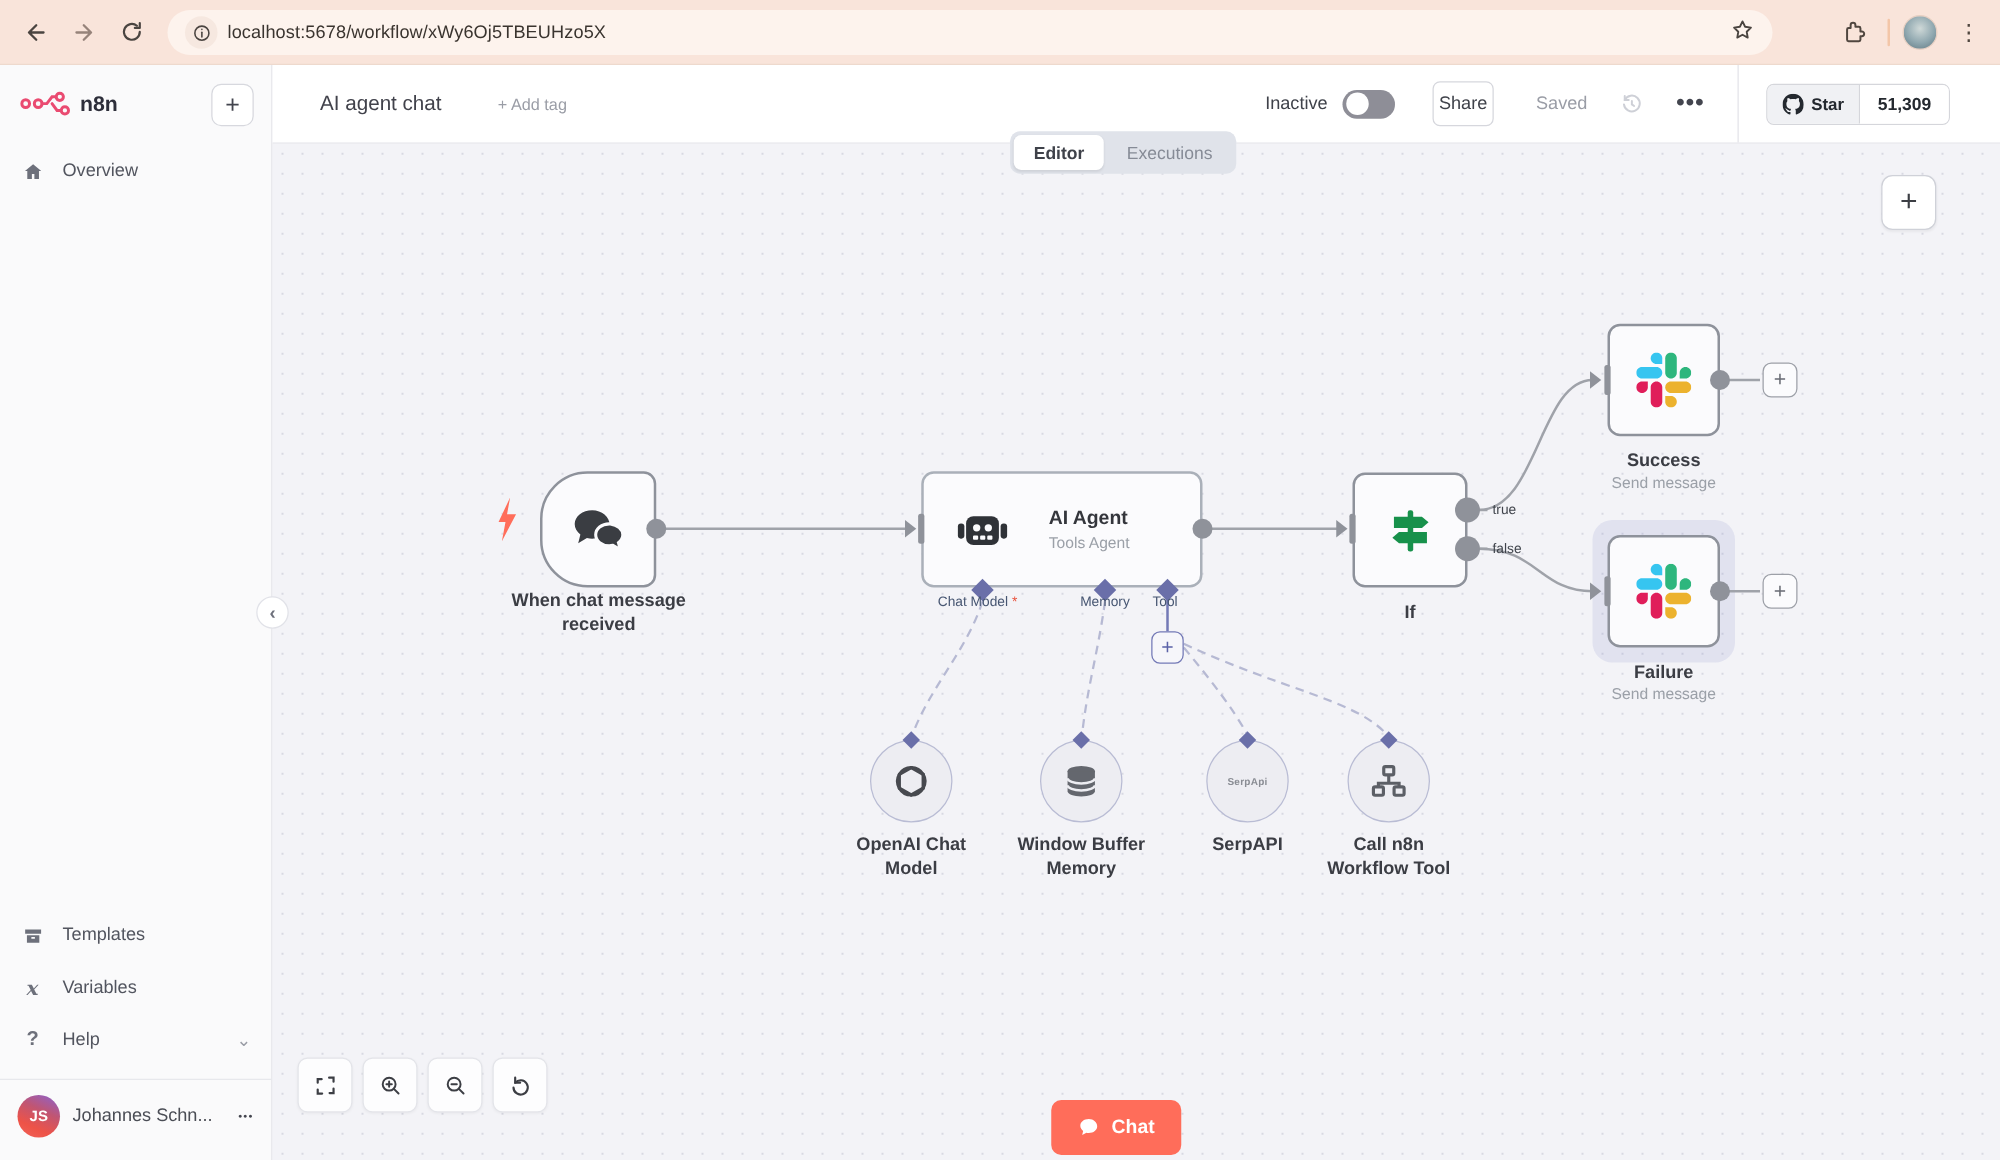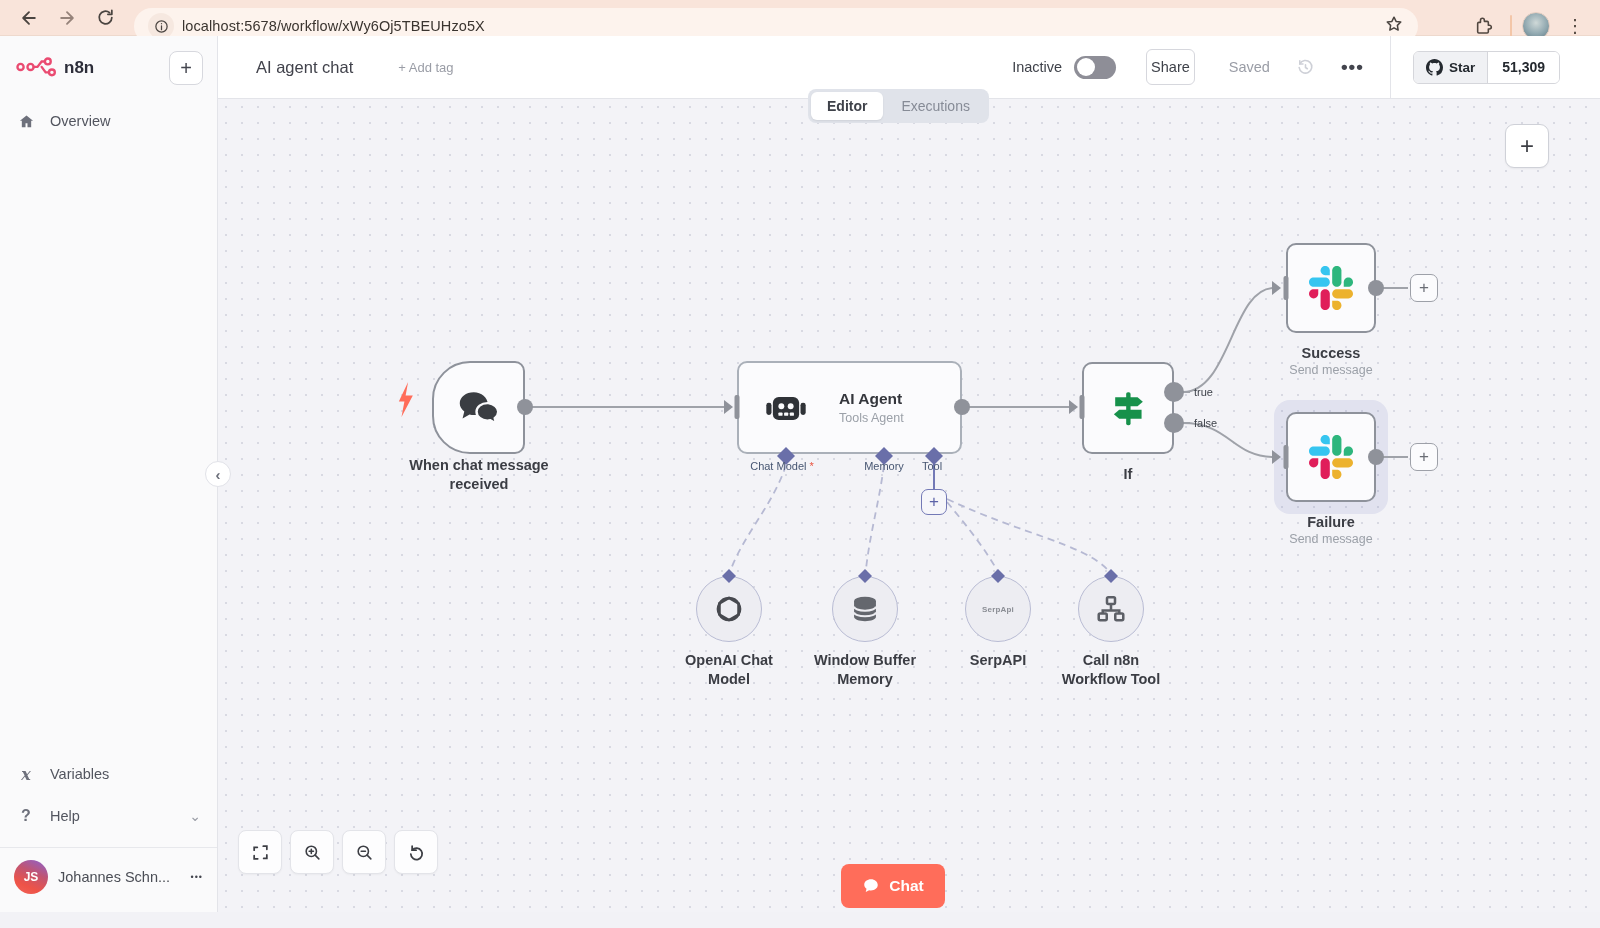--- a/index.html
+++ b/index.html
@@ -1,19 +1,19 @@
 <!DOCTYPE html>
 <html><head>
 <meta charset="utf-8">
 <style>
   * { margin:0; padding:0; box-sizing:border-box; }
   html,body { width:1600px; height:928px; overflow:hidden; font-family:"Liberation Sans","DejaVu Sans",sans-serif; background:#f2f2f6; }
 
   
-  .browser-bar { position:relative; width:1600px; height:36px; background:#f9e4da; border-bottom:1px solid #eed9cd; display:flex; align-items:center; }
+  .browser-bar { position:relative; width:1600px; height:52px; background:#f9e4da; border-bottom:1px solid #eed9cd; display:flex; align-items:center; }
   .b-icon { width:34px; height:34px; display:flex; align-items:center; justify-content:center; border-radius:50%; flex:0 0 auto; }
   .b-icon svg { display:block; }
   .url-pill { position:absolute; left:134px; top:8px; width:1284px; height:36px; background:#fdf3ed; border-radius:18px; display:flex; align-items:center; padding:0 14px; }
   .url-info { width:26px; height:26px; border-radius:50%; background:#f6e8e0; display:flex; align-items:center; justify-content:center; margin-right:8px; }
   .url-text { font-size:14.5px; color:#3a342f; letter-spacing:.1px; }
   .url-star { margin-left:auto; }
   .chrome-right { position:absolute; right:10px; top:0; height:52px; display:flex; align-items:center; gap:10px; }
   .chrome-divider { width:2px; height:22px; background:#f3c6a8; border-radius:1px; }
   .chrome-avatar { width:28px; height:28px; border-radius:50%; background:radial-gradient(circle at 50% 38%, #cfd9d8 0%, #8fa7af 55%, #5e7680 100%); border:1px solid #e6cfc2; }
   .kebab-v { font-size:18px; color:#50463f; line-height:1; padding:0 6px; }
@@ -162,20 +162,30 @@
         <svg width="17" height="17" viewBox="0 0 24 24" fill="#6d707b">
             <path d="M12 3.5 2.8 11h2.6v9h5.2v-5.6h2.8V20h5.2v-9h2.6z"></path>
           </svg>
       </span>
       <span>Overview</span>
     </div>
 
     <div class="side-spacer"></div>
 
     <div class="side-item">
+      <span class="s-icon">
+        <svg width="17" height="17" viewBox="0 0 24 24" fill="#6d707b">
+            <path d="M3 5h18v5H3z"></path>
+            <path d="M5 11.5h14V20H5z"></path>
+            <path d="M10 13.5h4v2h-4z" fill="#fafafb"></path>
+          </svg>
+      </span>
+      <span>Templates</span>
+    </div>
+    <div class="side-item">
       <span class="s-icon var-glyph">x</span>
       <span>Variables</span>
     </div>
     <div class="side-item">
       <span class="s-icon help-glyph">?</span>
       <span>Help</span>
       <span class="side-chevron">⌄</span>
     </div>
 
     <div class="user-row">

